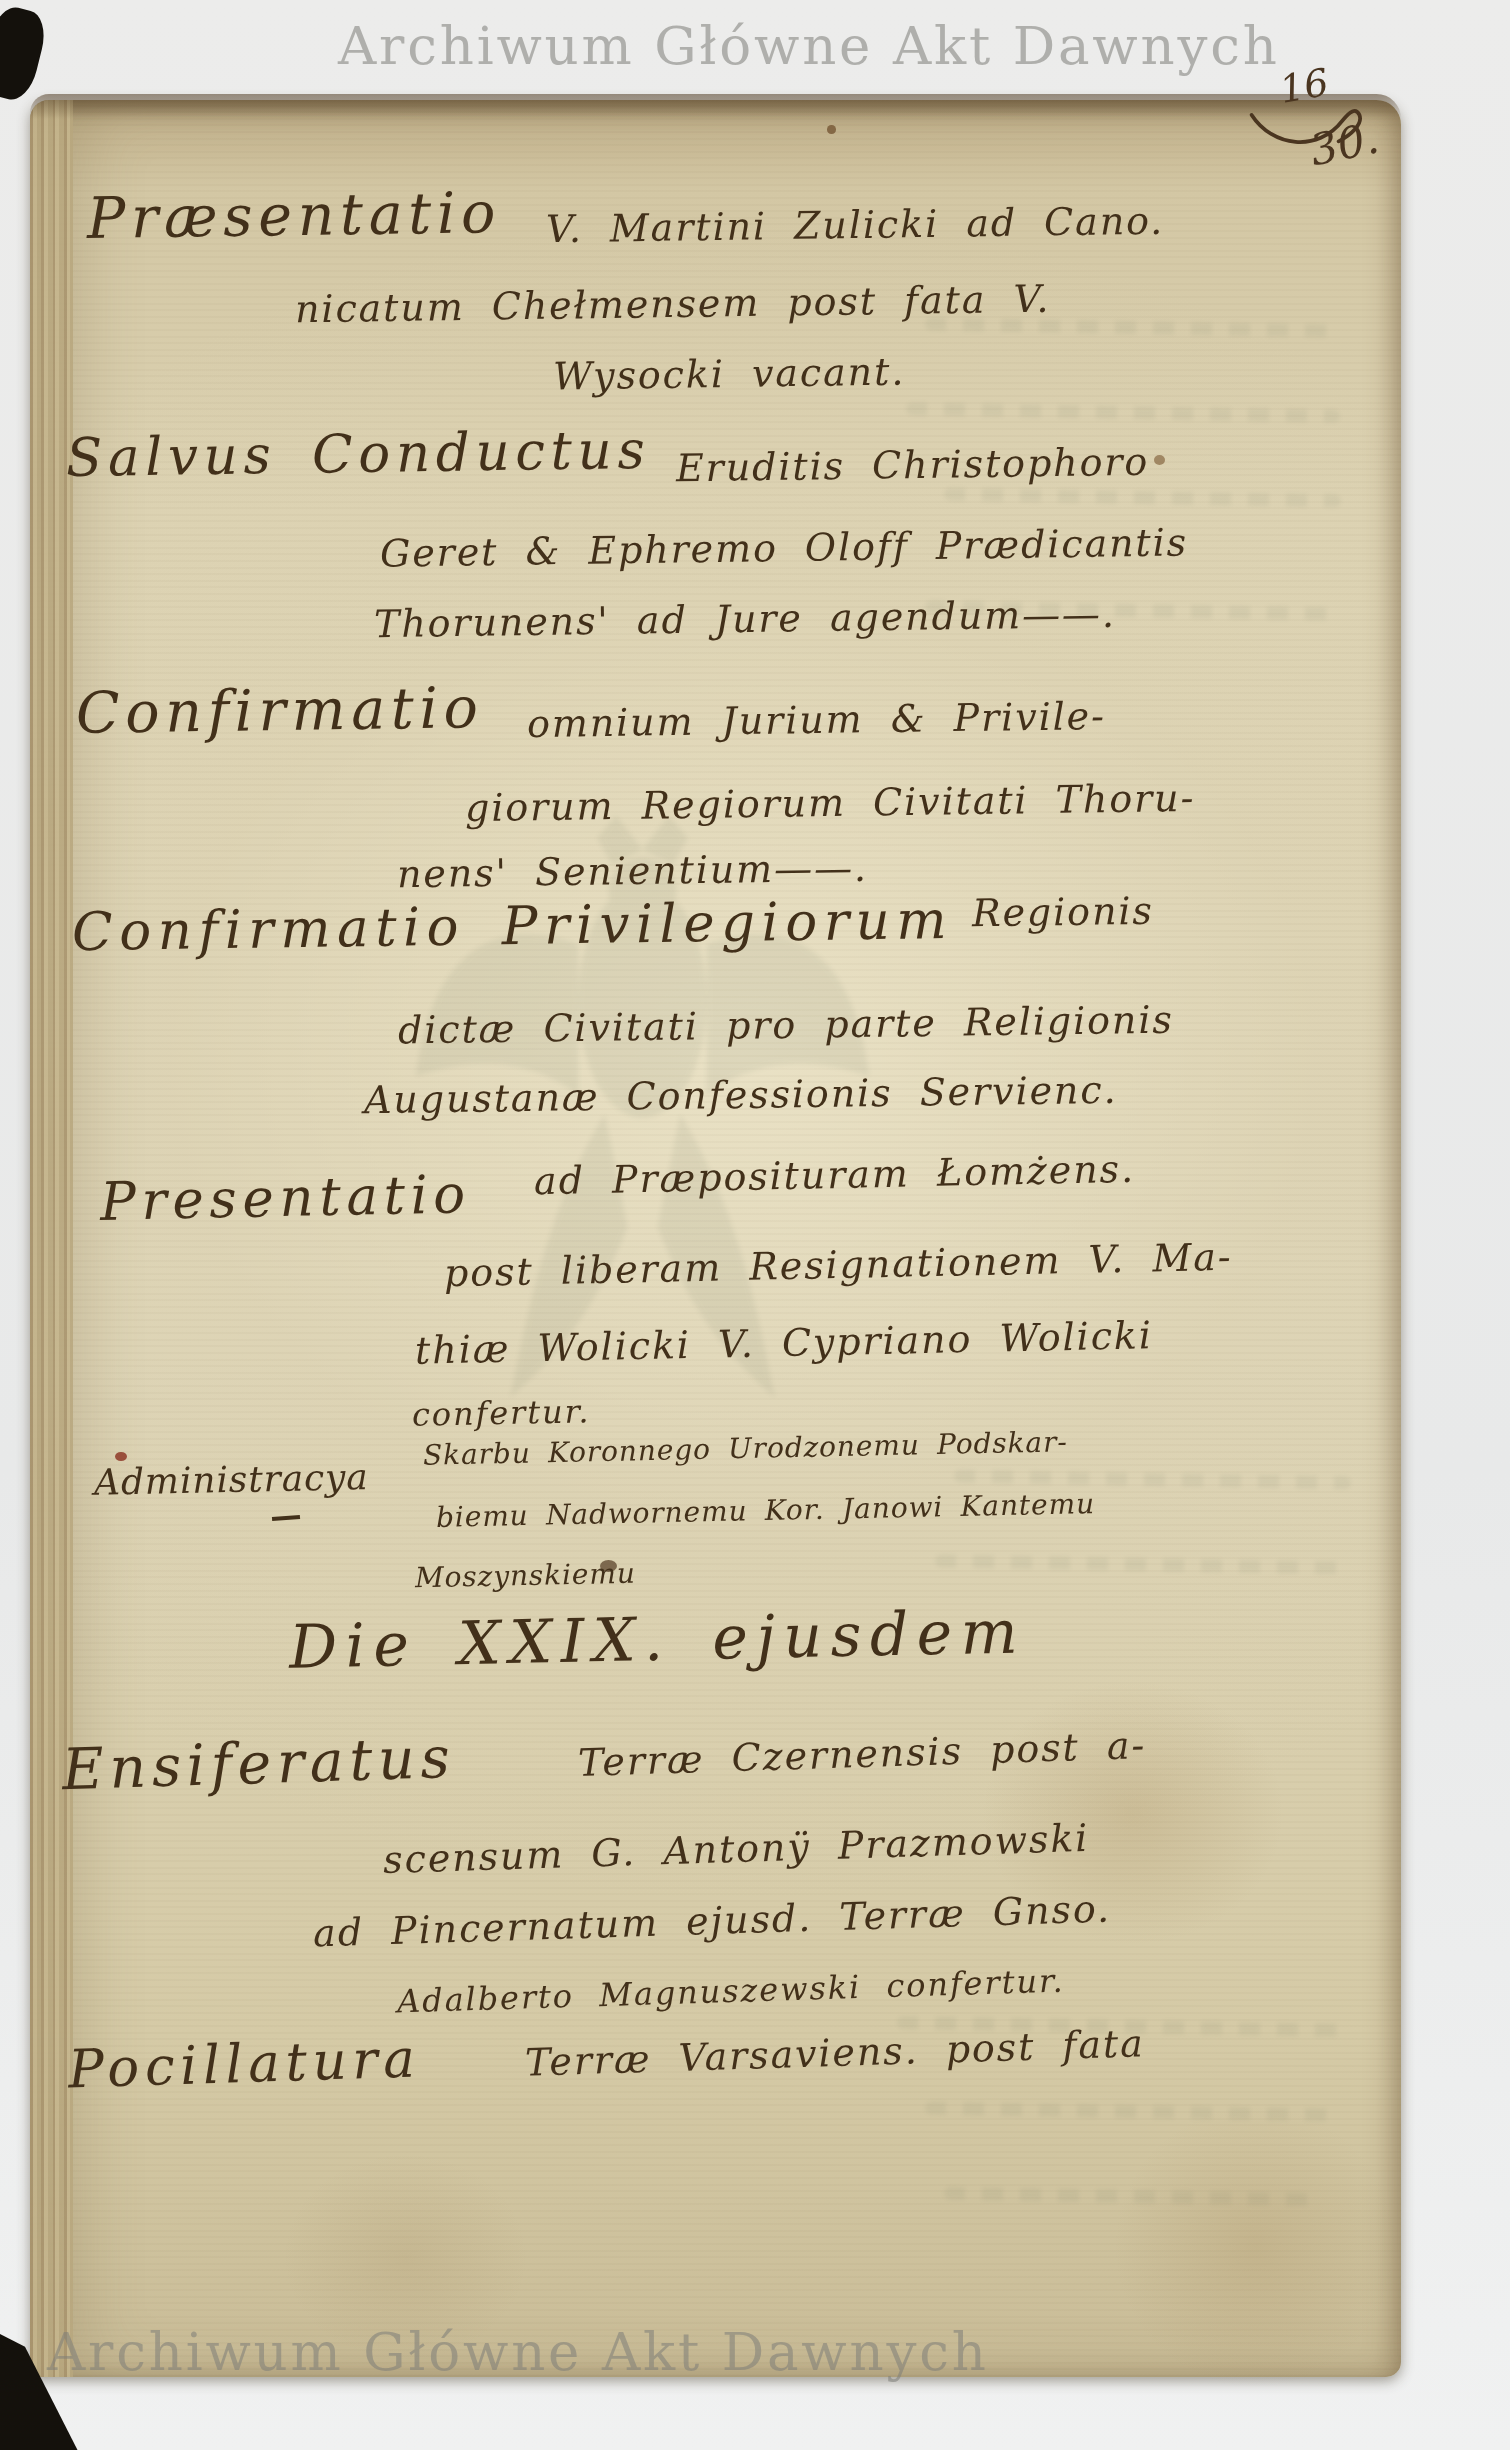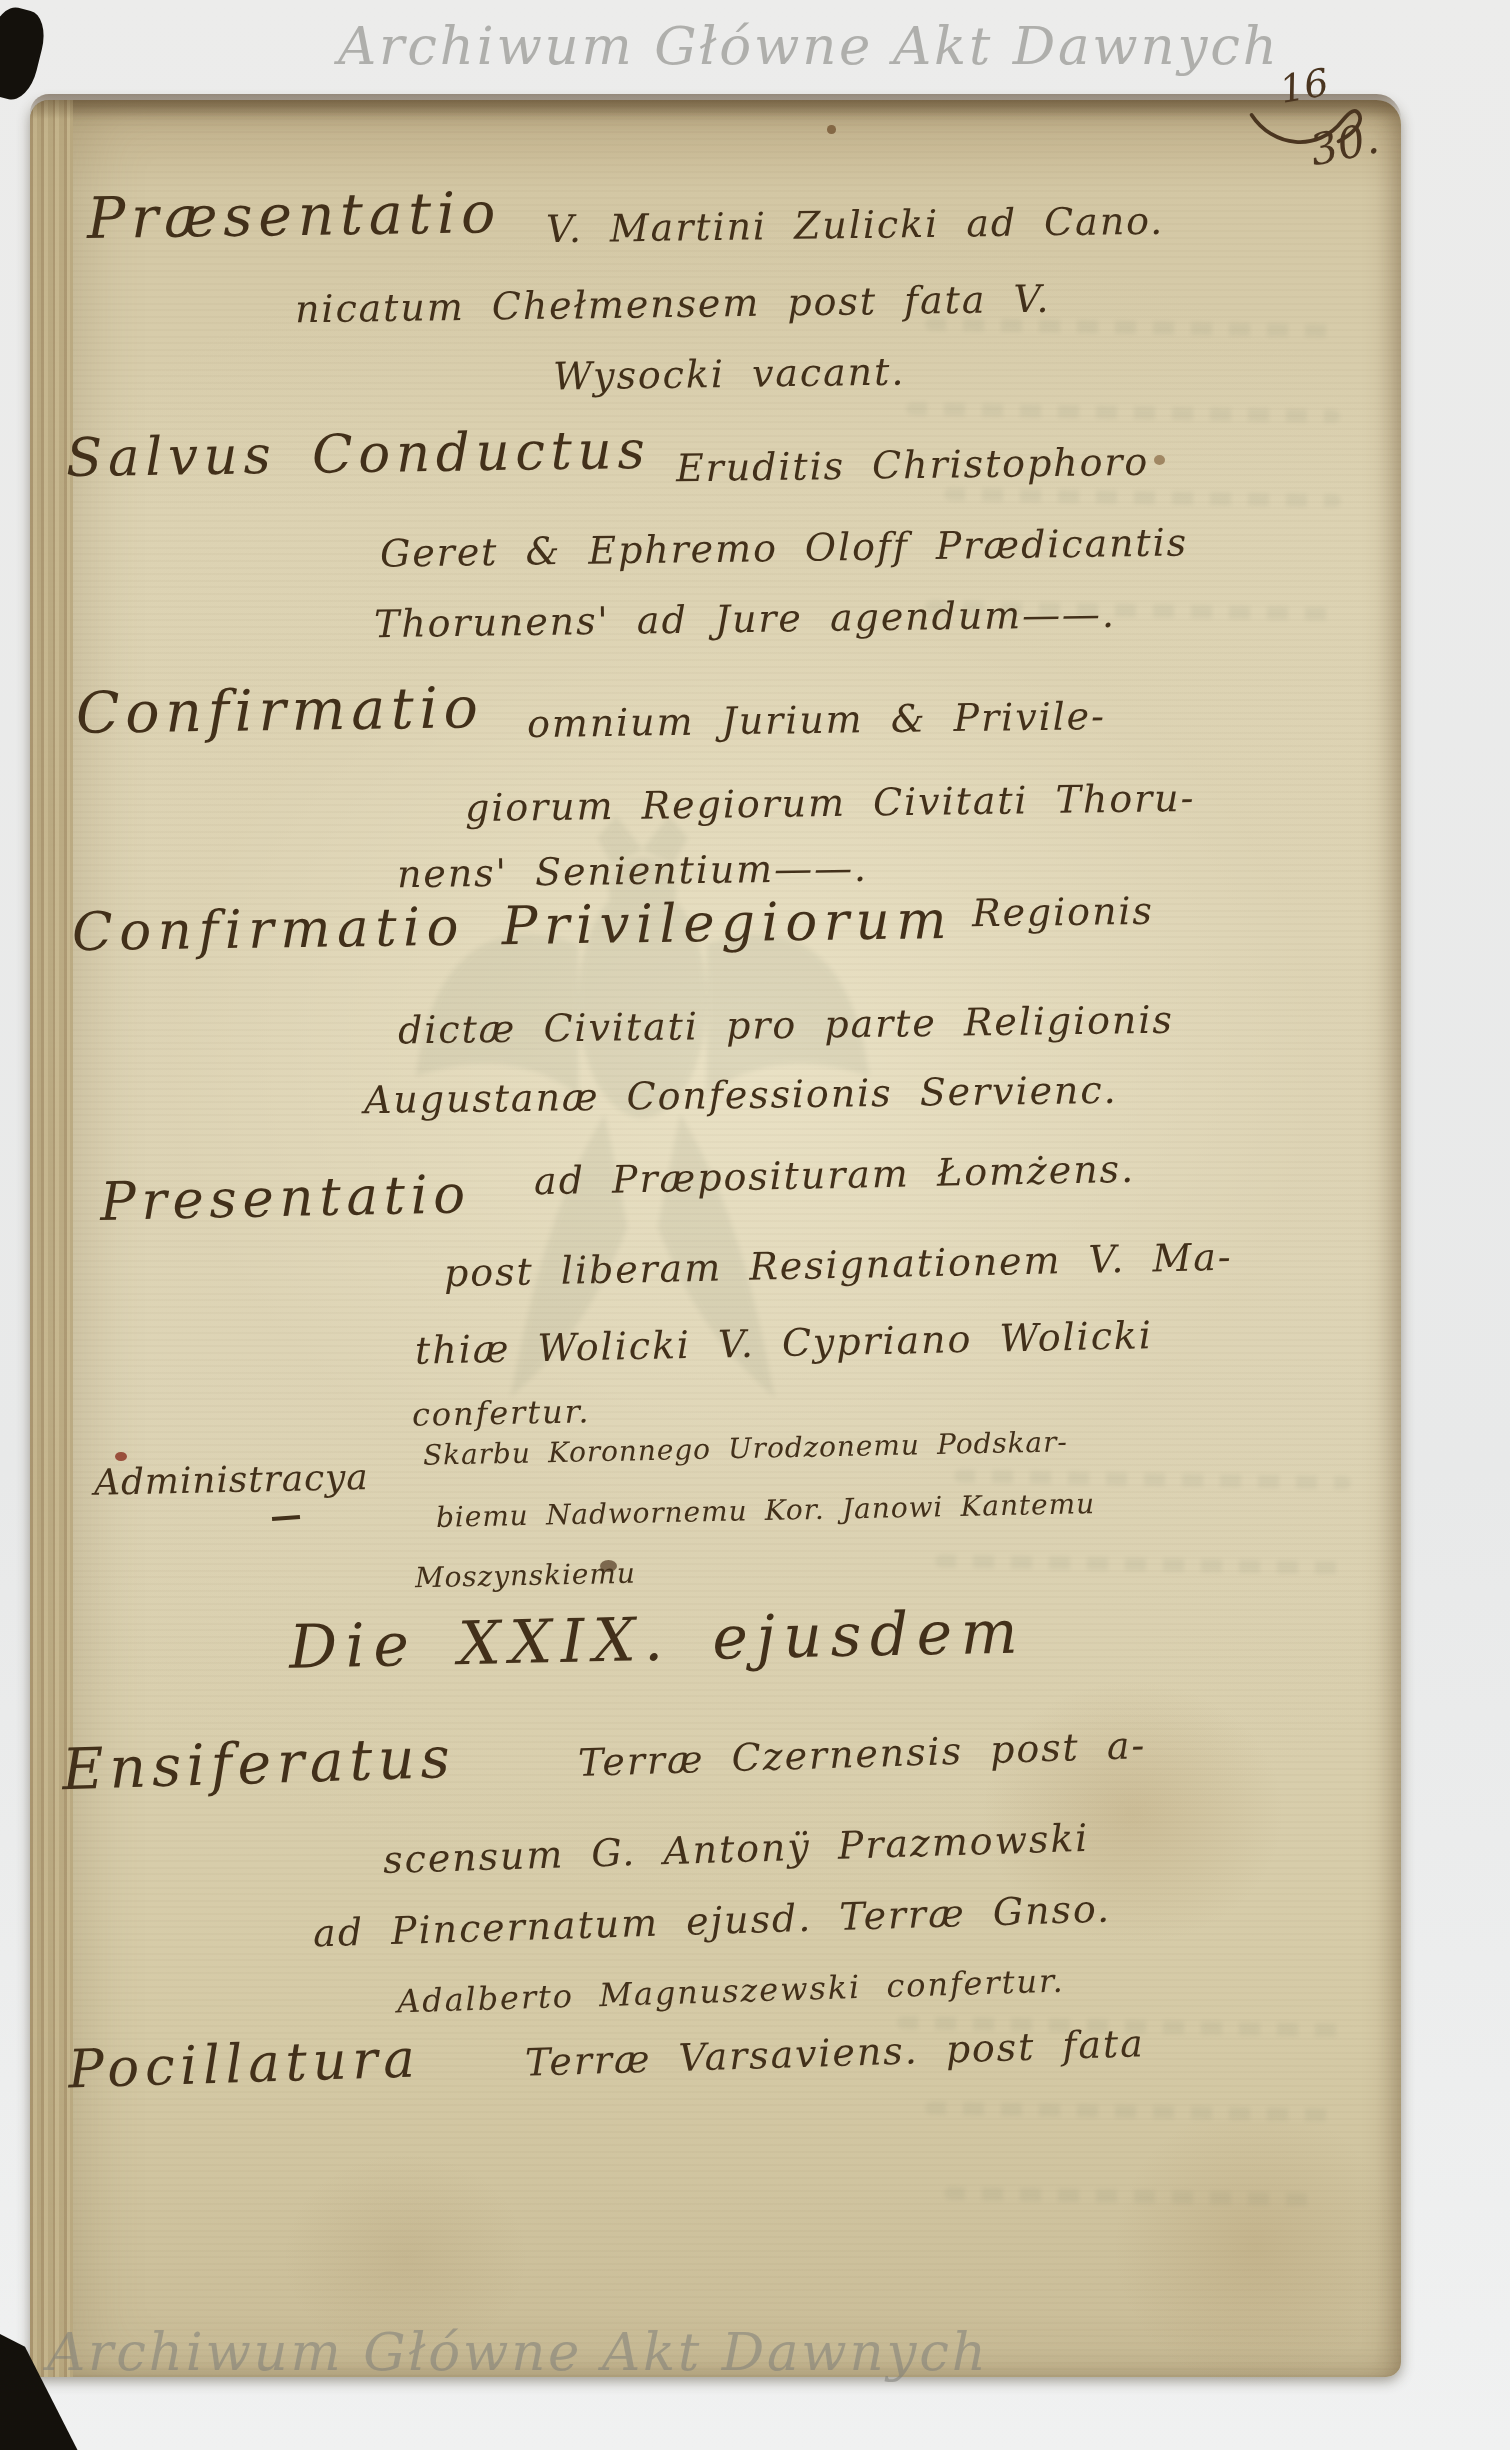--- a/index.html
+++ b/index.html
@@ -22,21 +22,21 @@
         border-radius:19px 0 0 11.3px;opacity:.85;}
   .top-edge{position:absolute;left:30px;top:94px;width:1371px;height:24.5px;
         background:linear-gradient(180deg,rgba(80,60,35,.55),rgba(80,60,35,0));
         border-radius:19px 24.5px 0 0;}
   
   .corner-top-left{position:absolute;left:-13.2px;top:7.6px;width:53px;height:91px;background:#14110c;
         border-radius:38%;transform:rotate(14deg);}
   .corner-bottom-left{position:absolute;left:0;top:2321px;width:125px;height:129px;background:#14110c;
         clip-path:polygon(0 10%,20% 20%,62% 100%,0 100%);}
   
-  .watermark{position:absolute;white-space:nowrap;font-style:italic;font-size:53px;
+  .watermark{position:absolute;white-space:nowrap;font-size:53px;
         color:rgba(125,125,120,.55);letter-spacing:2.8px;}
   .wm-top{left:338px;top:15px;}
   .wm-bottom{left:47px;top:2321px;}
   
   .folio{position:absolute;font-style:italic;color:#4a3520;}
   .folio-16{left:1280px;top:64px;font-size:38px;transform:rotate(-10deg);}
   .folio-30{left:1310px;top:119px;font-size:43px;transform:rotate(-12deg);}
   .folio-swash{position:absolute;left:1244px;top:79px;}
   
   .hw{position:absolute;font-style:italic;color:#42301a;white-space:nowrap;

